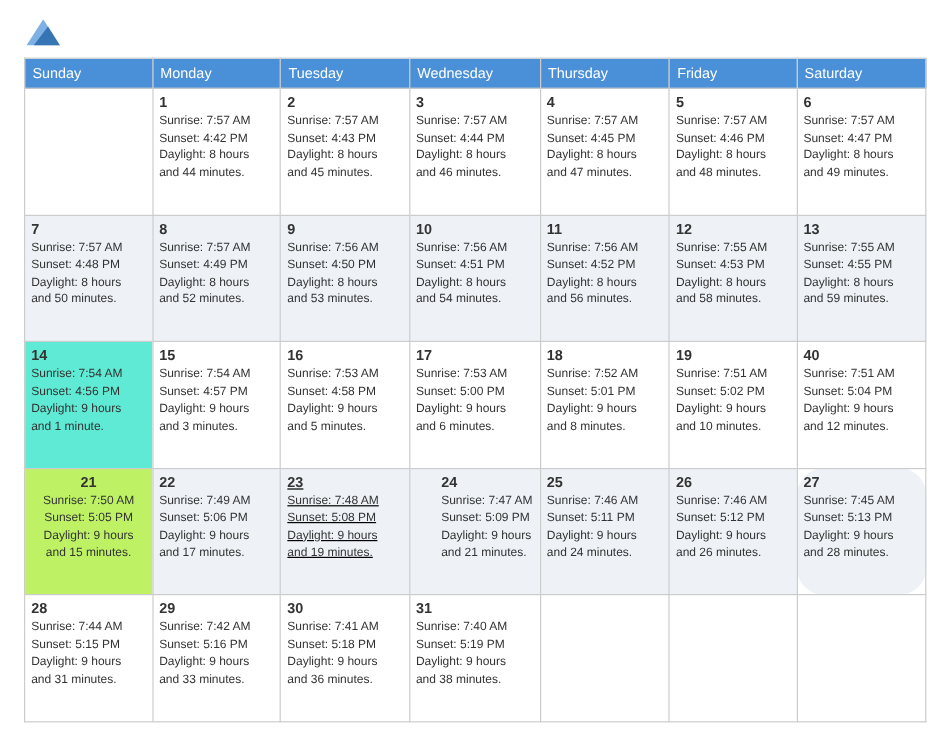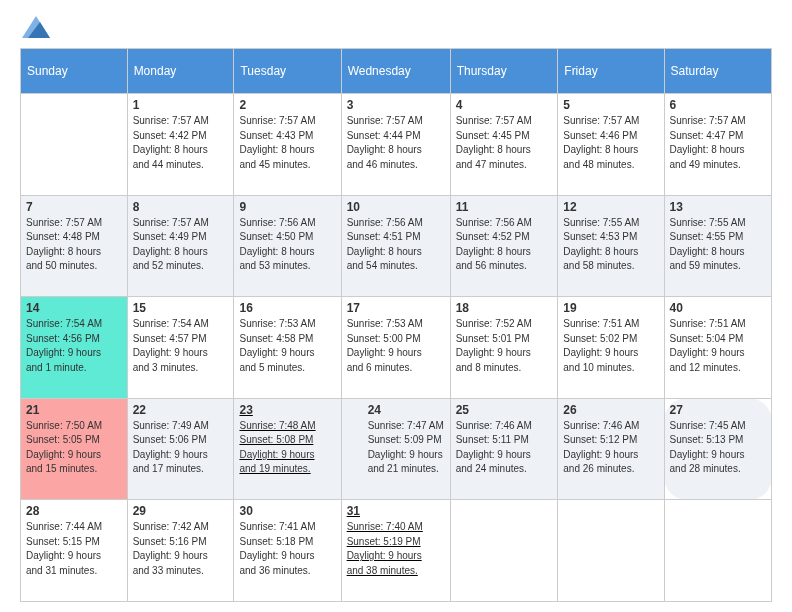--- a/index.html
+++ b/index.html
@@ -58,21 +58,21 @@
     .calendar {
       flex: 1;
       border-collapse: collapse;
       width: 100%;
       font-size: 10.5px;
     }
     .calendar th {
       background-color: #4a90d9;
       color: #fff;
       text-align: left;
-      padding: 15px 6px;
+      padding: 5px 6px;
       font-size: 12px;
       font-weight: normal;
       border: 1px solid #ccc;
     }
     .calendar td {
       border: 1px solid #ccc;
       vertical-align: top;
       padding: 4px 5px;
       width: 113px;
       height: 90px;
@@ -219,21 +219,21 @@
           <td style="background-color: rgb(255, 255, 255);">
             <span class="day-number">19</span>
             <div class="day-info">Sunrise: 7:51 AM<br>Sunset: 5:02 PM<br>Daylight: 9 hours<br>and 10 minutes.</div>
           </td>
           <td style="background-color: rgb(255, 255, 255);">
             <span class="day-number">40</span>
             <div class="day-info">Sunrise: 7:51 AM<br>Sunset: 5:04 PM<br>Daylight: 9 hours<br>and 12 minutes.</div>
           </td>
         </tr>
         <tr>
-          <td style="background-color: #fca5a5;">
+          <td style="background-color: #bef264; text-align: center;">
             <span class="day-number">21</span>
             <div class="day-info">Sunrise: 7:50 AM<br>Sunset: 5:05 PM<br>Daylight: 9 hours<br>and 15 minutes.</div>
           </td>
           <td style="background-color: rgb(238, 242, 247);">
             <span class="day-number">22</span>
             <div class="day-info">Sunrise: 7:49 AM<br>Sunset: 5:06 PM<br>Daylight: 9 hours<br>and 17 minutes.</div>
           </td>
           <td style="background-color: rgb(238, 242, 247); text-decoration: underline;">
             <span class="day-number">23</span>
             <div class="day-info">Sunrise: 7:48 AM<br>Sunset: 5:08 PM<br>Daylight: 9 hours<br>and 19 minutes.</div>
@@ -261,21 +261,21 @@
             <div class="day-info">Sunrise: 7:44 AM<br>Sunset: 5:15 PM<br>Daylight: 9 hours<br>and 31 minutes.</div>
           </td>
           <td style="background-color: rgb(255, 255, 255);">
             <span class="day-number">29</span>
             <div class="day-info">Sunrise: 7:42 AM<br>Sunset: 5:16 PM<br>Daylight: 9 hours<br>and 33 minutes.</div>
           </td>
           <td style="background-color: rgb(255, 255, 255);">
             <span class="day-number">30</span>
             <div class="day-info">Sunrise: 7:41 AM<br>Sunset: 5:18 PM<br>Daylight: 9 hours<br>and 36 minutes.</div>
           </td>
-          <td style="background-color: rgb(255, 255, 255); text-decoration: underline;">
+          <td style="background-color: rgb(255, 255, 255);">
             <span class="day-number">31</span>
             <div class="day-info">Sunrise: 7:40 AM<br>Sunset: 5:19 PM<br>Daylight: 9 hours<br>and 38 minutes.</div>
           </td>
           <td class="empty-cell"></td>
           <td class="empty-cell"></td>
           <td class="empty-cell"></td>
         </tr>
       </tbody>
   </table>
 </div>

